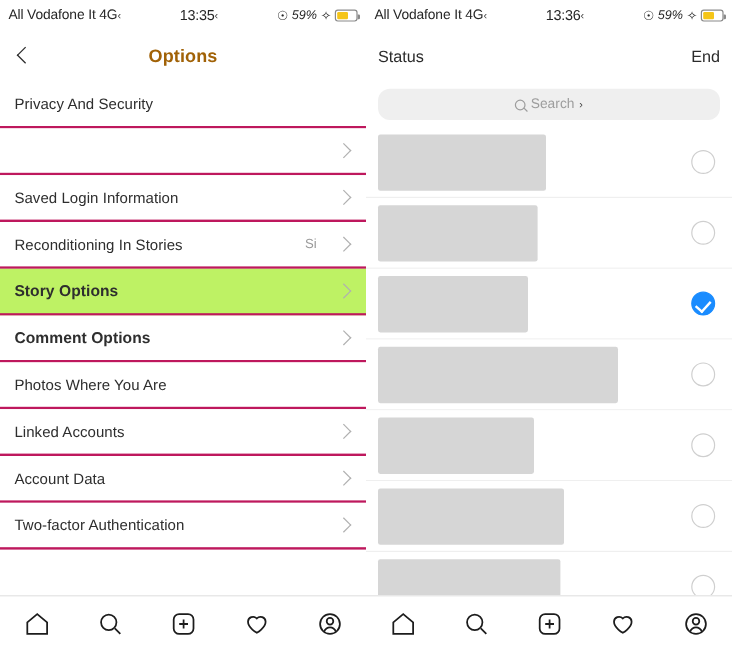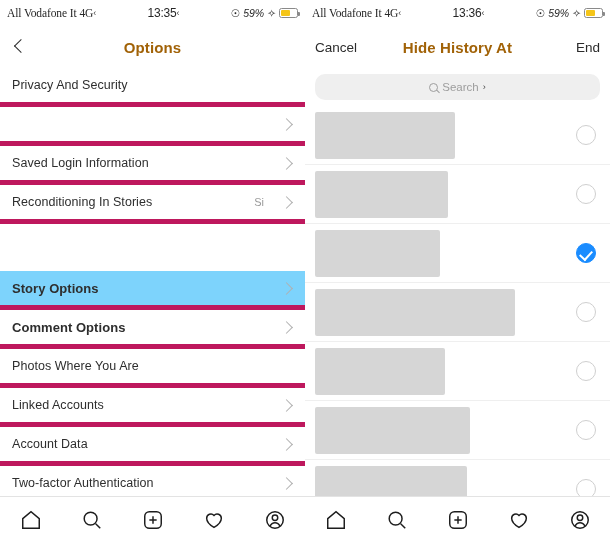--- a/index.html
+++ b/index.html
@@ -28,21 +28,21 @@
   
   .statusbar {
     height: 26px;
     display: flex;
     align-items: center;
     padding: 0 7px;
     font-size: 11.5px;
     color: #262626;
     background: #ffffff;
   }
-  .sb-carrier { white-space: nowrap; letter-spacing: -0.1px; font-family: Liberation Serif, serif; }
+  .sb-carrier { white-space: nowrap; letter-spacing: -0.1px; }
   .sb-spacer { flex: 1; }
   .sb-time { font-size: 12px; letter-spacing: -0.2px; }
   .sb-right {
     display: flex;
     align-items: center;
     gap: 3px;
     white-space: nowrap;
     font-size: 10.5px;
     color: #262626;
   }
@@ -116,25 +116,25 @@
   .list {
     height: calc(542px - 26px - 42px - 46px);
     overflow: hidden;
     background: #ffffff;
   }
   .row {
     height: 39px;
     display: flex;
     align-items: center;
     padding: 0 12px 0 12px;
-    border-bottom: 5px solid #be185d;
-    background: #ffffff;
-    position: relative;
-  }
-  .row.highlight { background: #7dd3fc; margin-top: 47px; }
+    border-bottom: 2px solid #be185d;
+    background: #ffffff;
+    position: relative;
+  }
+  .row.highlight { background: #bef264; }
   .row-label {
     font-size: 12.5px;
     color: #2e2e2e;
     letter-spacing: 0.05px;
     white-space: nowrap;
   }
   .row.bold .row-label { font-weight: bold; font-size: 13px; }
   .row-spacer { flex: 1; }
   .row-aux {
     font-size: 11px;
@@ -371,22 +371,21 @@
         <span>☉</span>
         <span class="sb-batt-pct">59%</span>
         <span>✧</span>
         <span class="batt">
             <i></i>
           </span>
       </span>
     </div>
 
     <div class="navbar">
-      <span class="nav-btn-text">Cancel</span>
-      <div class="nav-title">Hide History At</div>
+      <span class="nav-btn-text">Status</span>
       <span class="nav-btn-text nav-right">End</span>
     </div>
 
     <div class="search-wrap">
       <div class="search-box">
         <span class="mag"></span>
         <span class="search-ph">Search</span>
         <span class="sig-dot">›</span>
       </div>
     </div>

